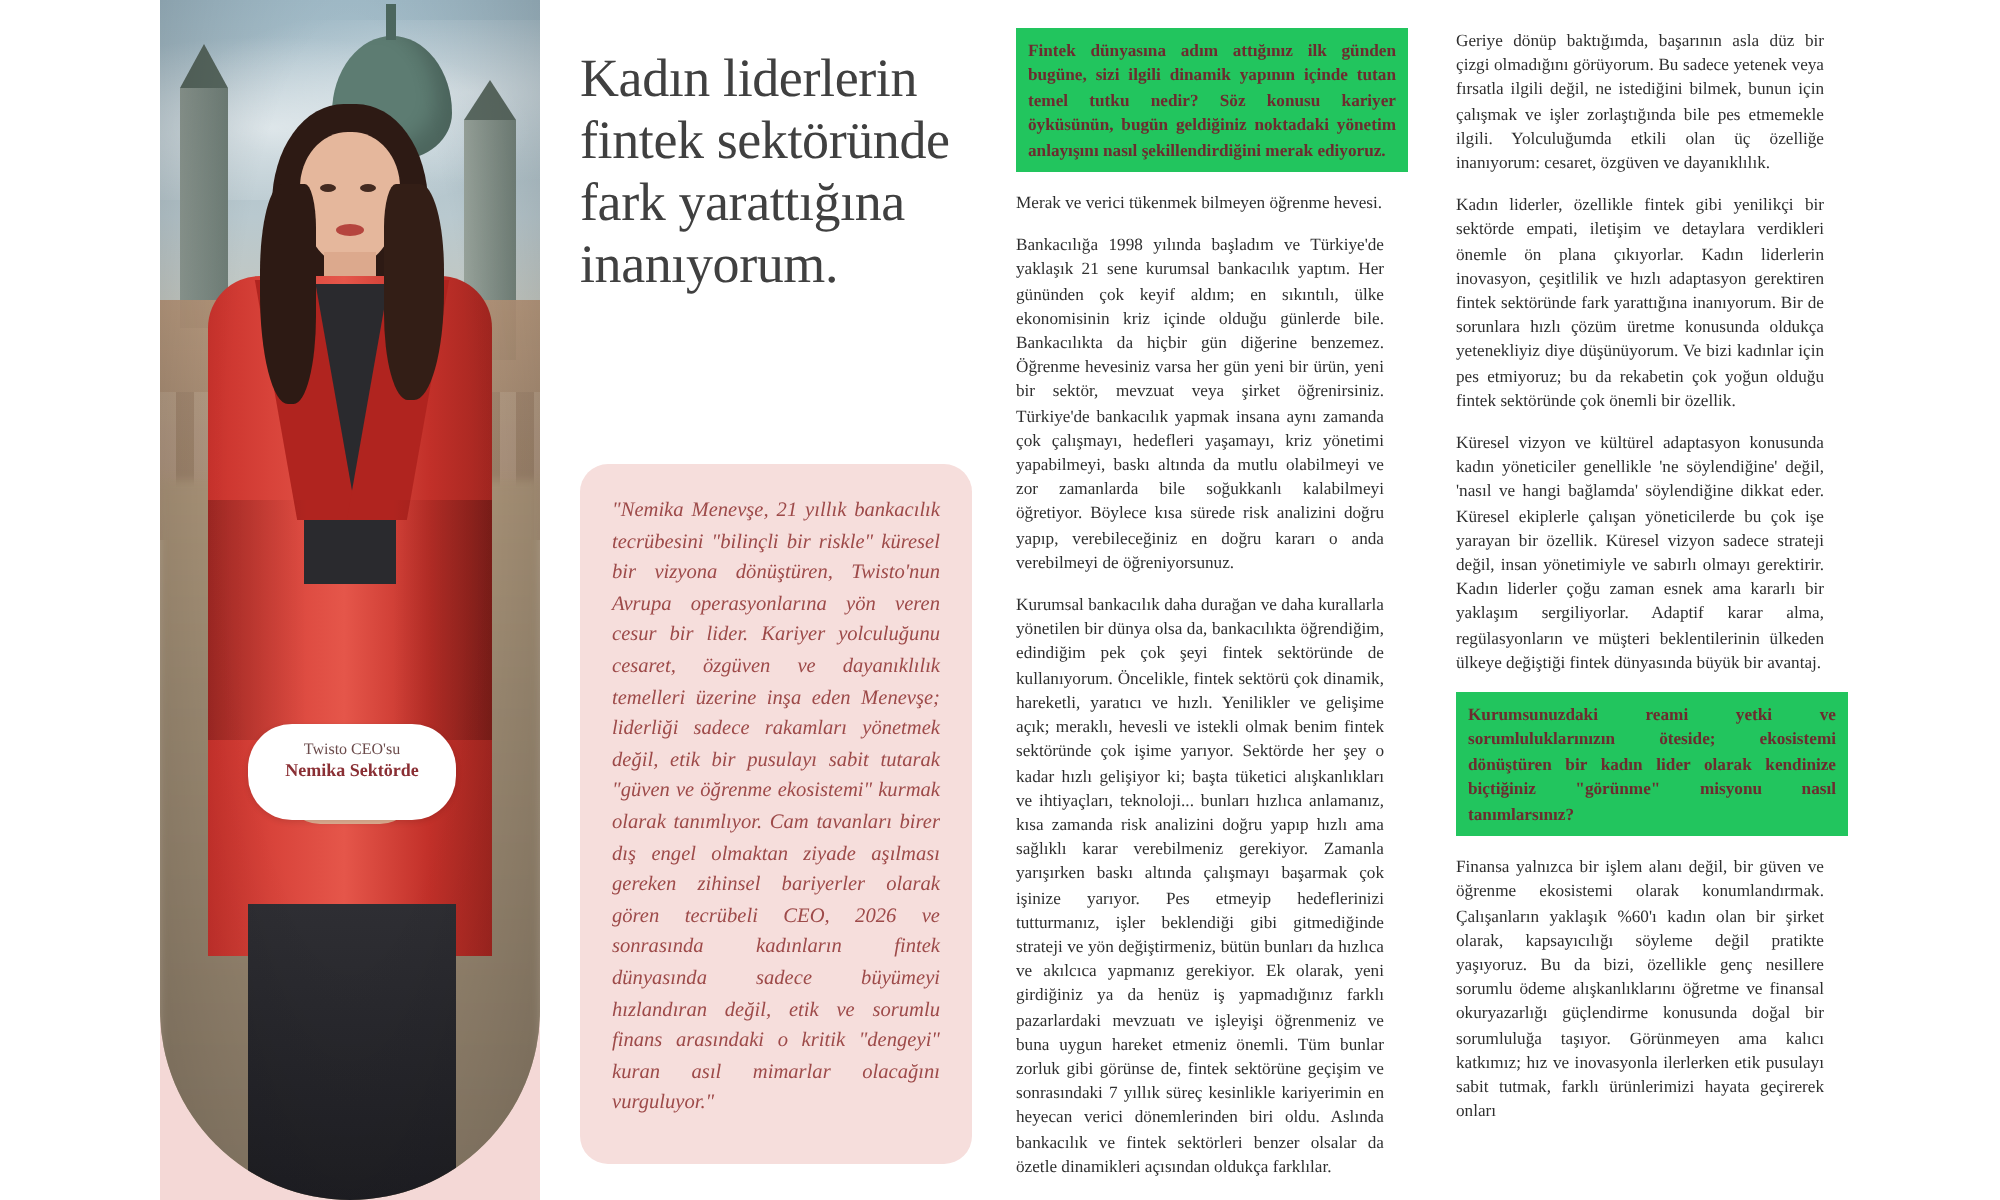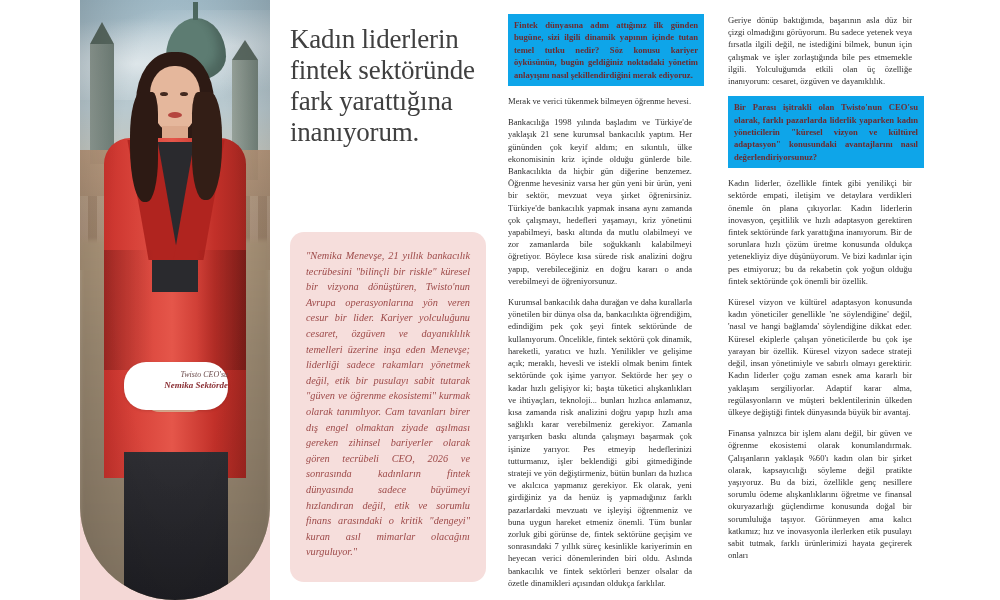--- a/index.html
+++ b/index.html
@@ -225,25 +225,24 @@
 
   
   .name-badge {
     position: absolute;
     left: 124px;
     top: 362px;
     width: 104px;
     height: 48px;
     background: #ffffff;
     border-radius: 22px;
-    text-align: right;
+    text-align: center;
     padding-top: 8px;
     box-sizing: border-box;
     box-shadow: 0 1px 3px rgba(0,0,0,.12);
-    font-style: italic;
   }
   .name-badge .role {
     font-size: 8px;
     color: #6b4b4b;
     line-height: 10px;
     font-family: "Liberation Serif", serif;
   }
   .name-badge .nm {
     font-size: 9px;
     color: #8a2f34;
@@ -293,21 +292,21 @@
     color: #2f2f2f;
     text-align: justify;
   }
   .col p { margin: 0 12px 9px 0; }
   .col p:last-child { margin-bottom: 0; }
 
   .col-2 { left: 508px; top: 14px; width: 196px; }
   .col-3 { left: 728px; top: 14px; width: 196px; }
 
   .hl {
-    background: #0ea5e9;
+    background: #22c55e;
     color: #6d2b2f;
     padding: 5px 6px;
     display: block;
     margin-bottom: 9px;
     line-height: 12.4px;
   }
   .hl.bold { font-weight: bold; }
 </style>
 </head>
 <body>
@@ -353,19 +352,19 @@
 
   <div class="col col-2">
     <span class="hl bold">Fintek dünyasına adım attığınız ilk günden bugüne, sizi ilgili dinamik yapının içinde tutan temel tutku nedir? Söz konusu kariyer öyküsünün, bugün geldiğiniz noktadaki yönetim anlayışını nasıl şekillendirdiğini merak ediyoruz.</span>
     <p>Merak ve verici tükenmek bilmeyen öğrenme hevesi.</p>
     <p>Bankacılığa 1998 yılında başladım ve Türkiye'de yaklaşık 21 sene kurumsal bankacılık yaptım. Her gününden çok keyif aldım; en sıkıntılı, ülke ekonomisinin kriz içinde olduğu günlerde bile. Bankacılıkta da hiçbir gün diğerine benzemez. Öğrenme hevesiniz varsa her gün yeni bir ürün, yeni bir sektör, mevzuat veya şirket öğrenirsiniz. Türkiye'de bankacılık yapmak insana aynı zamanda çok çalışmayı, hedefleri yaşamayı, kriz yönetimi yapabilmeyi, baskı altında da mutlu olabilmeyi ve zor zamanlarda bile soğukkanlı kalabilmeyi öğretiyor. Böylece kısa sürede risk analizini doğru yapıp, verebileceğiniz en doğru kararı o anda verebilmeyi de öğreniyorsunuz.</p>
     <p>Kurumsal bankacılık daha durağan ve daha kurallarla yönetilen bir dünya olsa da, bankacılıkta öğrendiğim, edindiğim pek çok şeyi fintek sektöründe de kullanıyorum. Öncelikle, fintek sektörü çok dinamik, hareketli, yaratıcı ve hızlı. Yenilikler ve gelişime açık; meraklı, hevesli ve istekli olmak benim fintek sektöründe çok işime yarıyor. Sektörde her şey o kadar hızlı gelişiyor ki; başta tüketici alışkanlıkları ve ihtiyaçları, teknoloji... bunları hızlıca anlamanız, kısa zamanda risk analizini doğru yapıp hızlı ama sağlıklı karar verebilmeniz gerekiyor. Zamanla yarışırken baskı altında çalışmayı başarmak çok işinize yarıyor. Pes etmeyip hedeflerinizi tutturmanız, işler beklendiği gibi gitmediğinde strateji ve yön değiştirmeniz, bütün bunları da hızlıca ve akılcıca yapmanız gerekiyor. Ek olarak, yeni girdiğiniz ya da henüz iş yapmadığınız farklı pazarlardaki mevzuatı ve işleyişi öğrenmeniz ve buna uygun hareket etmeniz önemli. Tüm bunlar zorluk gibi görünse de, fintek sektörüne geçişim ve sonrasındaki 7 yıllık süreç kesinlikle kariyerimin en heyecan verici dönemlerinden biri oldu. Aslında bankacılık ve fintek sektörleri benzer olsalar da özetle dinamikleri açısından oldukça farklılar.</p>
   </div>
 
   <div class="col col-3">
     <p>Geriye dönüp baktığımda, başarının asla düz bir çizgi olmadığını görüyorum. Bu sadece yetenek veya fırsatla ilgili değil, ne istediğini bilmek, bunun için çalışmak ve işler zorlaştığında bile pes etmemekle ilgili. Yolculuğumda etkili olan üç özelliğe inanıyorum: cesaret, özgüven ve dayanıklılık.</p>
-    <span class="hl bold">Bir Parası işitrakli olan Twisto'nun CEO'su olarak, farklı pazarlarda liderlik yaparken kadın yöneticilerin "küresel vizyon ve kültürel adaptasyon" konusundaki avantajlarını nasıl değerlendiriyorsunuz?</span>
     <p>Kadın liderler, özellikle fintek gibi yenilikçi bir sektörde empati, iletişim ve detaylara verdikleri önemle ön plana çıkıyorlar. Kadın liderlerin inovasyon, çeşitlilik ve hızlı adaptasyon gerektiren fintek sektöründe fark yarattığına inanıyorum. Bir de sorunlara hızlı çözüm üretme konusunda oldukça yetenekliyiz diye düşünüyorum. Ve bizi kadınlar için pes etmiyoruz; bu da rekabetin çok yoğun olduğu fintek sektöründe çok önemli bir özellik.</p>
     <p>Küresel vizyon ve kültürel adaptasyon konusunda kadın yöneticiler genellikle 'ne söylendiğine' değil, 'nasıl ve hangi bağlamda' söylendiğine dikkat eder. Küresel ekiplerle çalışan yöneticilerde bu çok işe yarayan bir özellik. Küresel vizyon sadece strateji değil, insan yönetimiyle ve sabırlı olmayı gerektirir. Kadın liderler çoğu zaman esnek ama kararlı bir yaklaşım sergiliyorlar. Adaptif karar alma, regülasyonların ve müşteri beklentilerinin ülkeden ülkeye değiştiği fintek dünyasında büyük bir avantaj.</p>
+    <span class="hl bold">Kurumsunuzdaki reami yetki ve sorumluluklarınızın öteside; ekosistemi dönüştüren bir kadın lider olarak kendinize biçtiğiniz "görünme" misyonu nasıl tanımlarsınız?</span>
     <p>Finansa yalnızca bir işlem alanı değil, bir güven ve öğrenme ekosistemi olarak konumlandırmak. Çalışanların yaklaşık %60'ı kadın olan bir şirket olarak, kapsayıcılığı söyleme değil pratikte yaşıyoruz. Bu da bizi, özellikle genç nesillere sorumlu ödeme alışkanlıklarını öğretme ve finansal okuryazarlığı güçlendirme konusunda doğal bir sorumluluğa taşıyor. Görünmeyen ama kalıcı katkımız; hız ve inovasyonla ilerlerken etik pusulayı sabit tutmak, farklı ürünlerimizi hayata geçirerek onları</p>
   </div>
 
 </div>
 
 </body></html>

